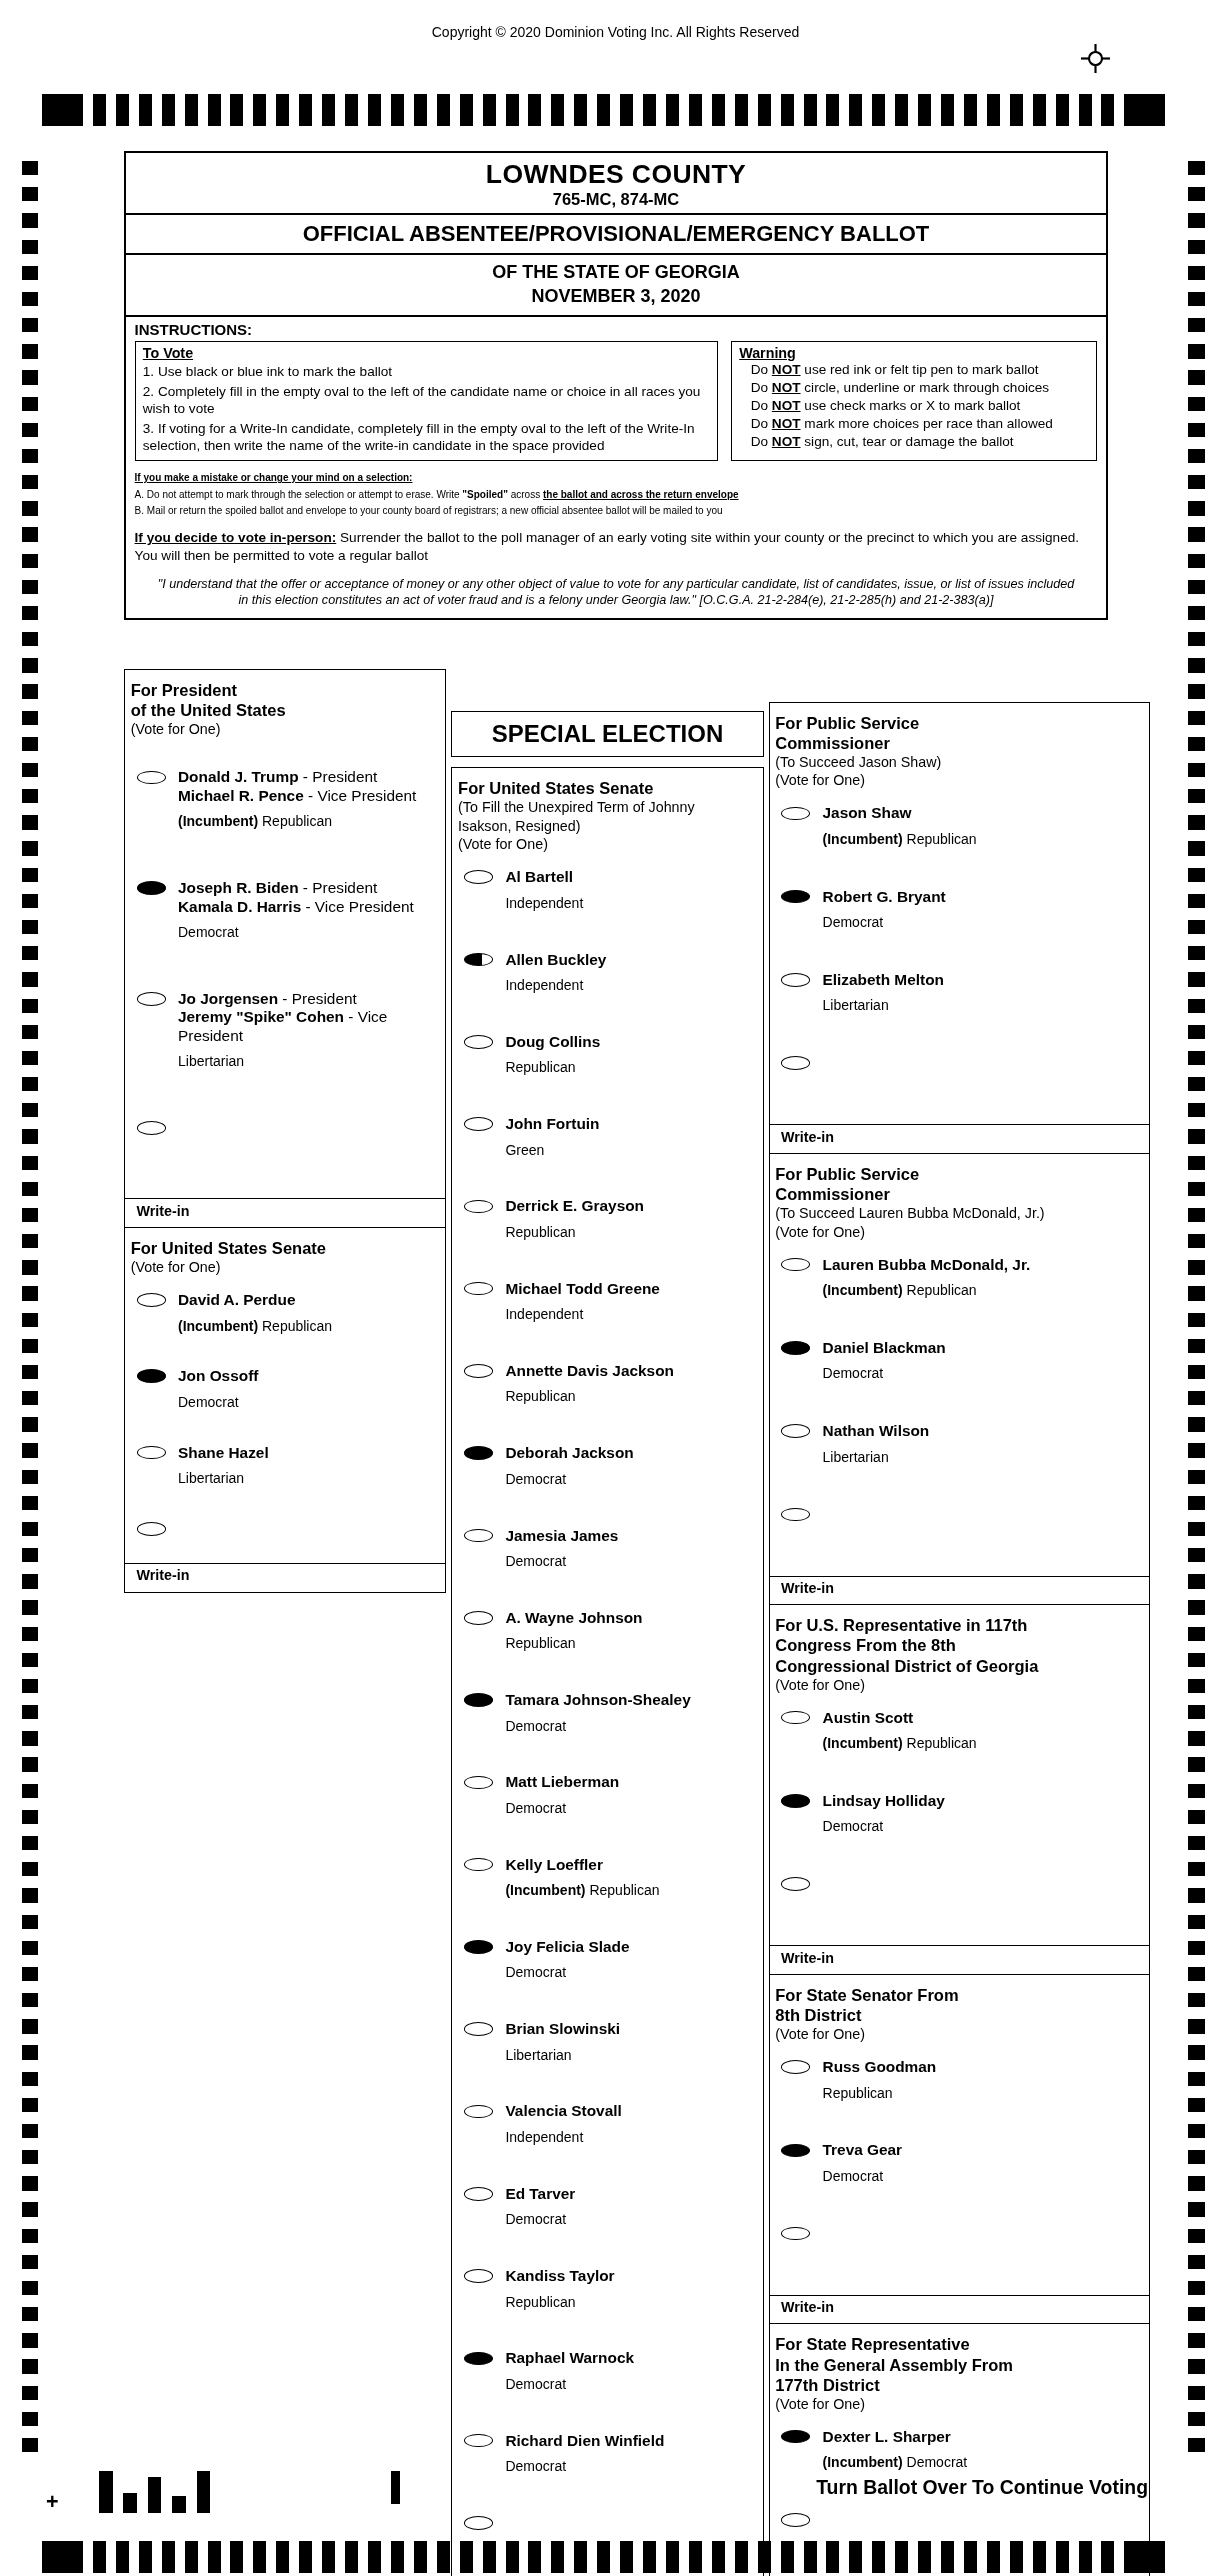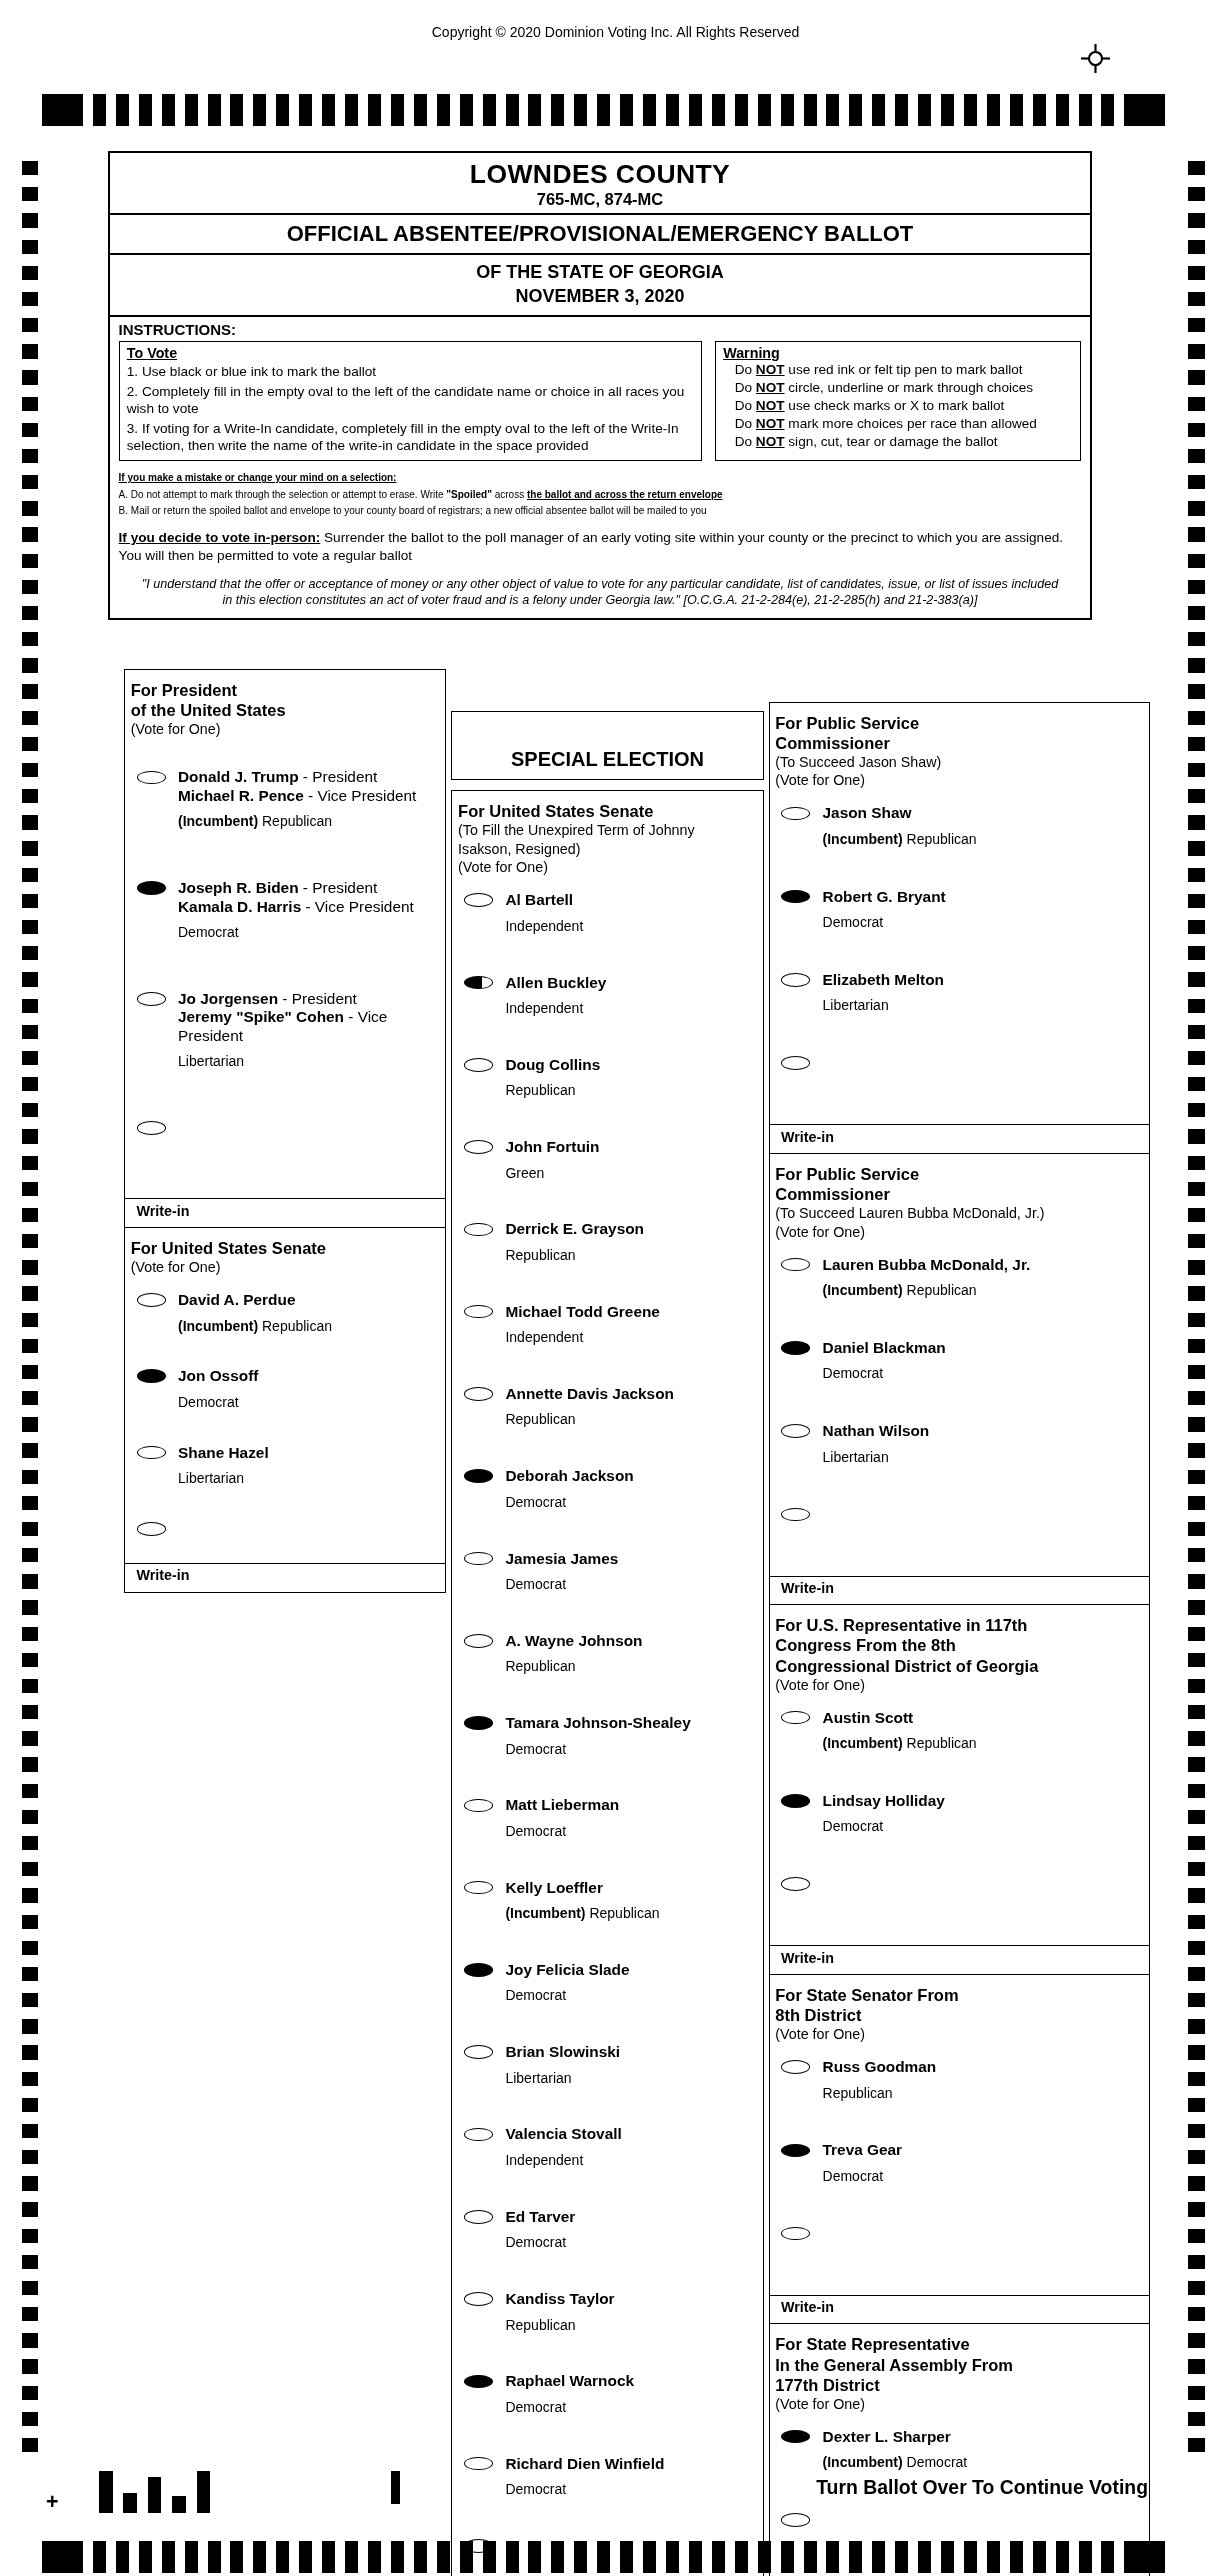--- a/index.html
+++ b/index.html
@@ -18,21 +18,21 @@
   .timing-row.top { top: 94px; }
   .timing-row.bottom { top: 2541px; }
   .tbar { width: 13px; background: #000; }
   .tblock { width: 41px; background: #000; }
   .timing-col { position: absolute; top: 161px; height: 2292px; display: flex; flex-direction: column; justify-content: space-between; }
   .timing-col.left { left: 21.5px; }
   .timing-col.right { left: 1188px; }
   .sq { width: 16.5px; height: 14.3px; background: #000; }
 
   
-  .content { position: absolute; left: 108px; top: 153px; width: 984px; }
+  .content { position: absolute; left: 124px; top: 153px; width: 984px; }
   .hbox { border: 2.2px solid #000; margin-top: -2.2px; text-align: center; background: #fff; }
   .county-box { padding: 5.7px 0 4.3px; }
   .county { font-size: 26.5px; font-weight: bold; letter-spacing: 0.4px; }
   .codes  { font-size: 16.5px; font-weight: bold; }
   .type-box { padding: 6.5px 0; }
   .type { font-size: 22px; font-weight: bold; }
   .election-box { padding: 5.7px 0 7.2px; }
   .election-line { font-size: 18px; font-weight: bold; line-height: 1.3; }
 
   
@@ -52,21 +52,21 @@
   .inperson { margin-top: 11.5px; font-size: 13.6px; line-height: 1.3; }
   .fraud { margin-top: 11.5px; font-size: 12.6px; font-style: italic; text-align: center; line-height: 1.3; padding: 0 17px; }
 
   
   .columns { position: absolute; left: 124px; top: 670px; width: 1026px; display: flex; gap: 5px; align-items: flex-start; }
   .col { display: flex; flex-direction: column; }
   .col1 { width: 344px; }
   .col2 { width: 333px; padding-top: 41px; }
   .col3 { width: 407px; padding-top: 33px; }
   .banner-box { border: 1.4px solid #000; padding: 8px 0; text-align: center; margin-bottom: 11.5px; }
-  .banner-text { font-size: 20px; font-weight: bold; margin-top: 28px; }
+  .banner-text { font-size: 24px; font-weight: bold; }
   .contest { border: 1.4px solid #000; margin-top: -1.4px; background: #fff; }
   .contest-head { text-align: left; padding: 10px 5.7px 14.3px; }
   .contest-title { font-size: 16.5px; font-weight: bold; line-height: 1.22; }
   .contest-subtitle { font-size: 14.3px; line-height: 1.3; }
   .candidate { position: relative; padding-left: 53px; padding-right: 4.3px; margin-bottom: 33px; min-height: 18.6px; }
   .contest-president .contest-head { padding-bottom: 30px; }
   .contest-president .candidate { margin-bottom: 49px; }
   .col2 .candidate { margin-bottom: 39px; }
   .col3 .candidate { margin-bottom: 40px; }
   .oval {

